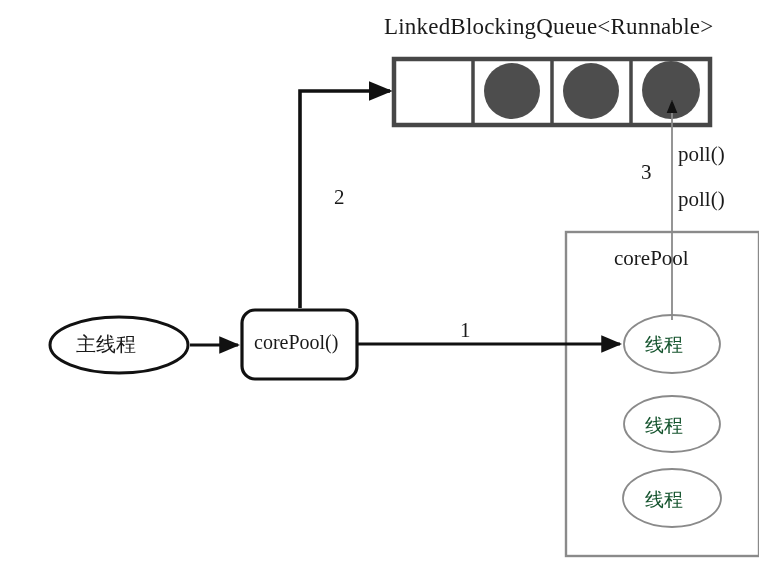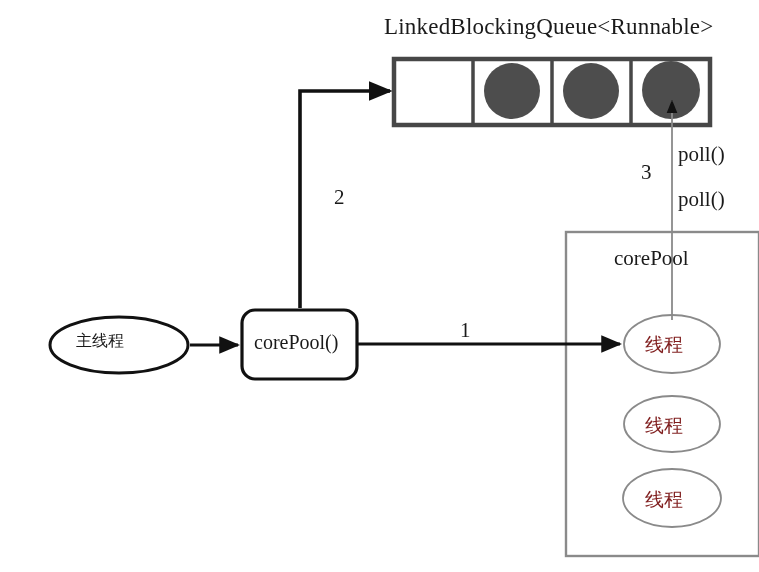--- a/index.html
+++ b/index.html
@@ -45,27 +45,27 @@
     text-align: right;
   }
   #execute-label {
     left: 230px;
     top: 331px;
     font-size: 20px;
   }
   #main-thread-label {
     left: 52px;
     top: 331px;
-    font-size: 16px;
+    font-size: 20px;
     font-family: "DejaVu Serif", "Liberation Serif", serif;
   }
   .thread-label {
     font-size: 19px;
     font-family: "DejaVu Serif", "Liberation Serif", serif;
-    color: #7f1d1d;
+    color: #14532d;
   }
   #thread-label-0 { left: 621px; top: 332px; }
   #thread-label-1 { left: 621px; top: 413px; }
   #thread-label-2 { left: 621px; top: 487px; }
   #edge-label-1 { left: 436px; top: 318px; font-size: 21px; }
   #edge-label-2 { left: 310px; top: 185px; font-size: 21px; }
   #edge-label-3 { left: 617px; top: 160px; font-size: 21px; }
   #poll-label { left: 654px; top: 142px; font-size: 21px; }
   #take-label { left: 654px; top: 187px; font-size: 21px; }
 </style>

